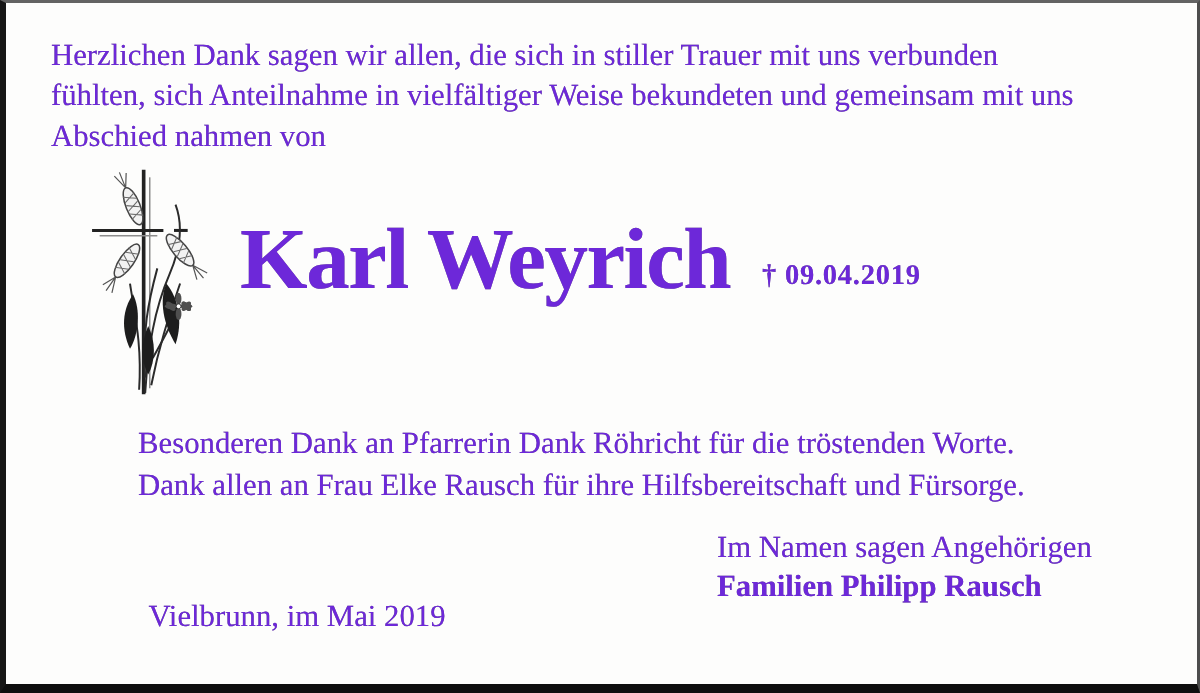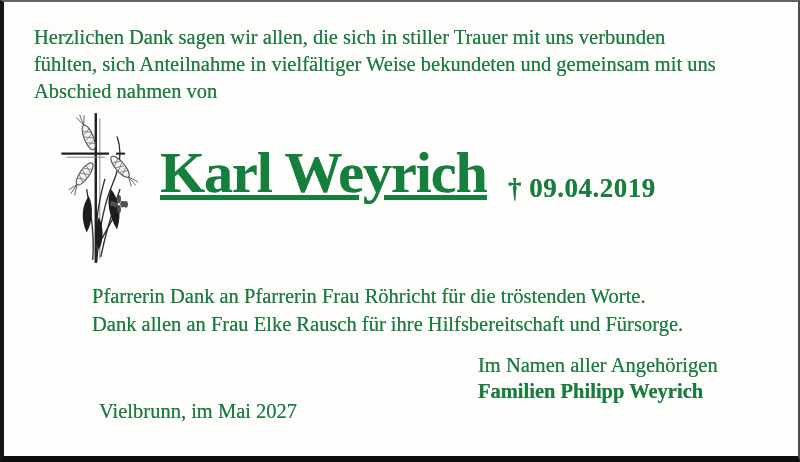--- a/index.html
+++ b/index.html
@@ -8,39 +8,38 @@
     position:relative;
     width:800px; height:462px;
     box-sizing:border-box;
     background:#fdfdfc;
     border-top:2px solid #636363;
     border-right:2px solid #4d4d4d;
     border-left:4px solid #161616;
     border-bottom:6px solid #0e0e0e;
     overflow:hidden;
     font-family:"Liberation Serif","DejaVu Serif",serif;
-    color:#15803d;
+    color:#6d28d9;
     text-shadow:0 0 0.4px rgba(20,20,20,0.55);
   }
 
   .intro { position:absolute; left:30px; top:22px; font-size:20.5px; line-height:27px; }
   .intro div { white-space:nowrap; }
 
   .memorial { position:absolute; left:54px; top:98px; width:114px; height:172px; }
 
   .name {
     position:absolute; left:156px; top:142px;
     font-size:58px; font-weight:bold; letter-spacing:-1px; line-height:1;
     white-space:nowrap;
-    text-decoration:underline;
   }
 
   .death-date {
     position:absolute; left:504px; top:171px;
-    font-size:27px; font-weight:bold; letter-spacing:0.5px; white-space:nowrap;
+    font-size:19px; font-weight:bold; letter-spacing:0.5px; white-space:nowrap;
   }
 
   .thanks { position:absolute; left:88px; top:281px; font-size:20.5px; line-height:27.5px; }
   .thanks div { white-space:nowrap; }
 
   .closing { position:absolute; left:474px; top:350px; font-size:20.5px; line-height:26px; }
   .closing div { white-space:nowrap; }
   .closing .bold { font-weight:bold; }
 
   .place-date { position:absolute; left:95px; top:398px; font-size:20.5px; white-space:nowrap; }
@@ -109,24 +108,24 @@
       </g>
       <circle cx="0" cy="0" r="1.6" fill="#ffffff" stroke="#333" stroke-width="0.6"></circle>
     </g>
   </svg>
 
   <div class="name">Karl Weyrich</div>
 
   <div class="death-date">† 09.04.2019</div>
 
   <div class="thanks">
-    <div>Pfarrerin Dank an Pfarrerin Frau Röhricht für die tröstenden Worte.</div>
+    <div>Besonderen Dank an Pfarrerin Dank Röhricht für die tröstenden Worte.</div>
     <div>Dank allen an Frau Elke Rausch für ihre Hilfsbereitschaft und Fürsorge.</div>
   </div>
 
   <div class="closing">
-    <div>Im Namen aller Angehörigen</div>
-    <div class="bold">Familien Philipp Weyrich</div>
+    <div>Im Namen sagen Angehörigen</div>
+    <div class="bold">Familien Philipp Rausch</div>
   </div>
 
-  <div class="place-date">Vielbrunn, im Mai 2027</div>
+  <div class="place-date">Vielbrunn, im Mai 2019</div>
 
 </div>
 
 </body></html>

